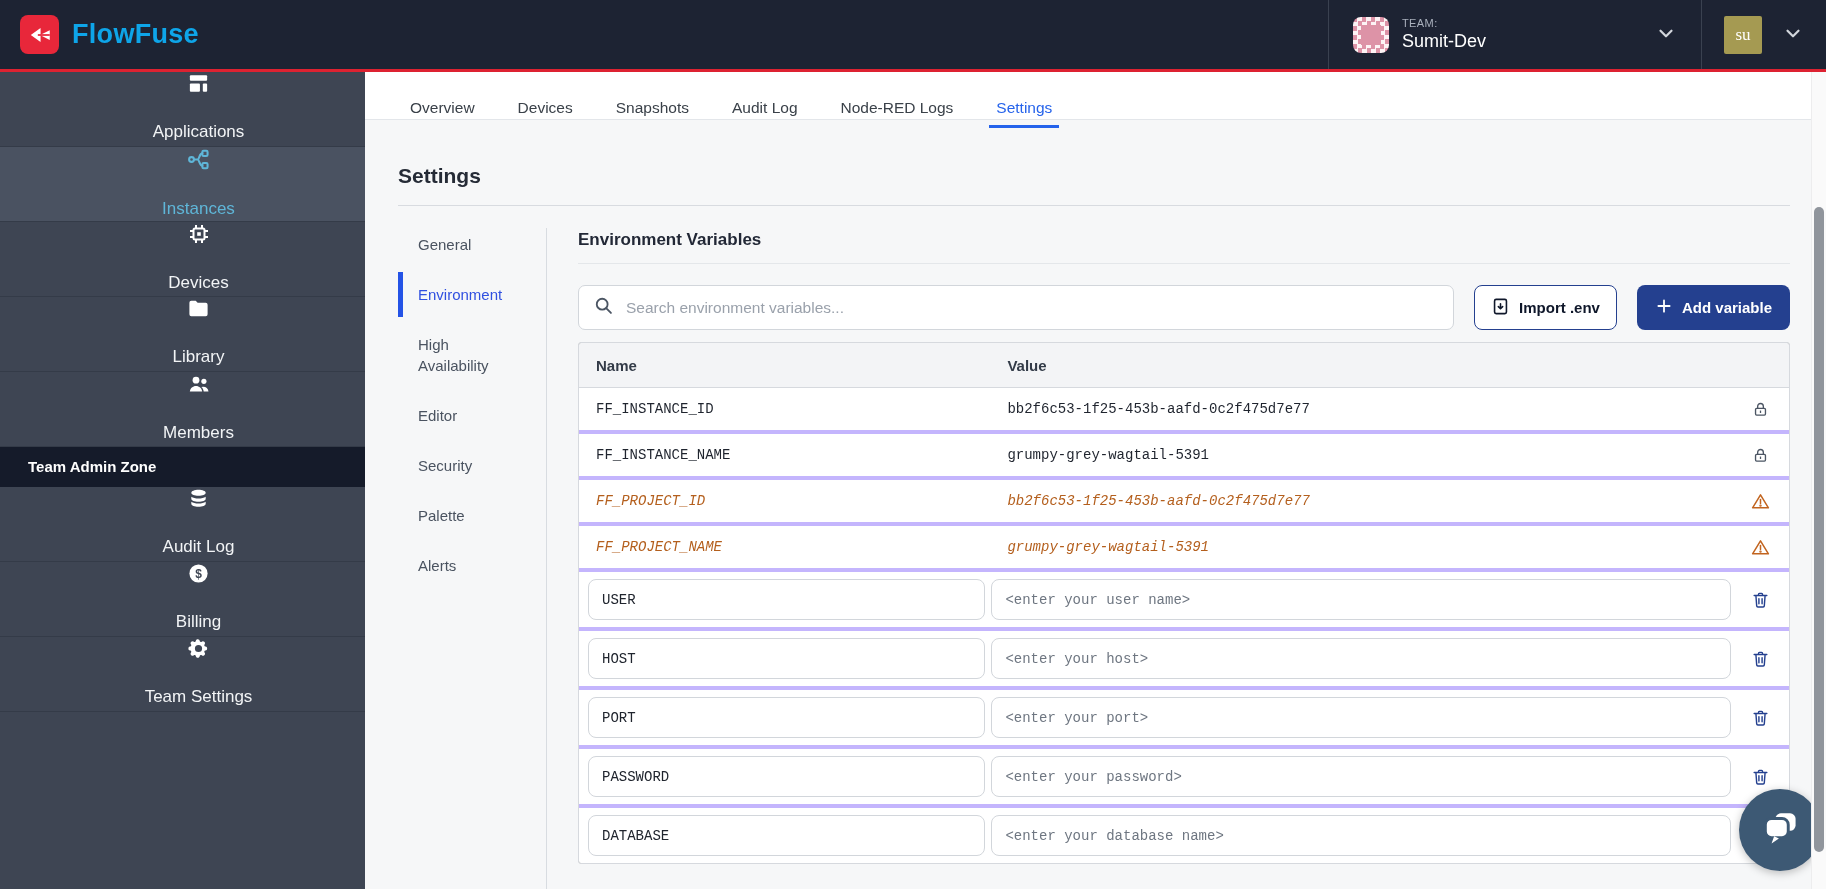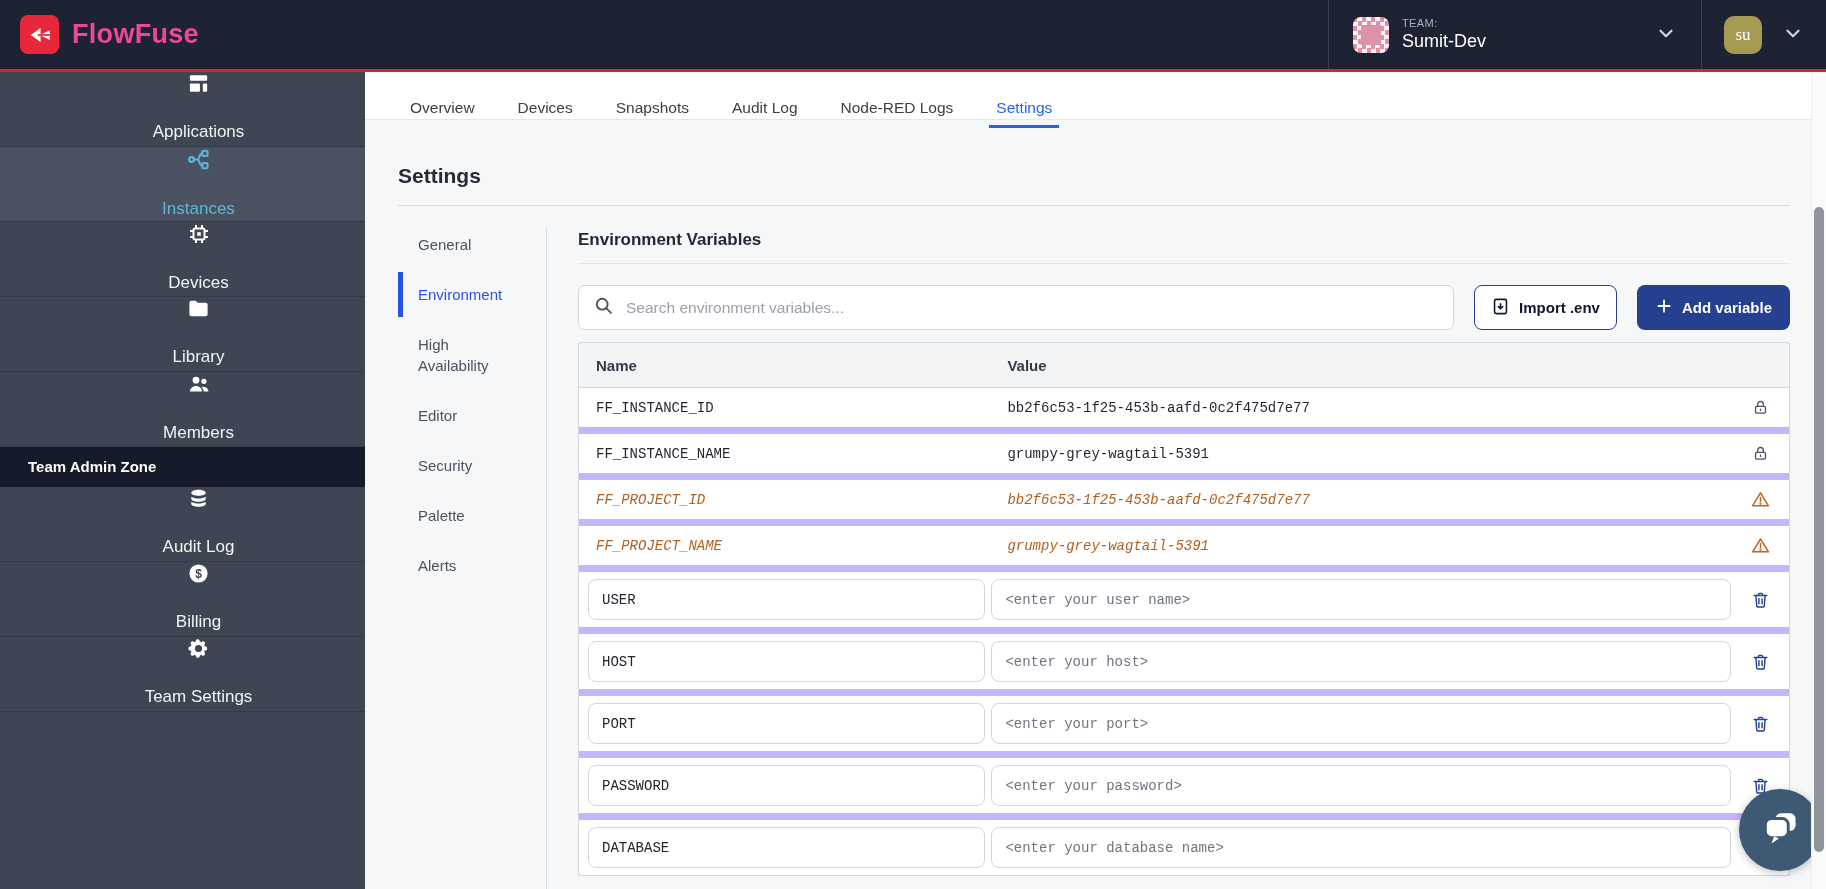--- a/index.html
+++ b/index.html
@@ -5,32 +5,32 @@
   * { margin:0; padding:0; box-sizing:border-box; }
   html,body { background:#fff; }
   body { font-family:"Liberation Sans","DejaVu Sans",sans-serif; }
   .app { position:relative; width:1826px; height:889px; overflow:hidden; background:#f6f7f8; }
 
   
   .topbar { height:69px; background:#1d2333; display:flex; align-items:center; padding-left:20px; }
   .red-line { height:3px; background:#dd2231; }
   .brand { display:flex; align-items:center; gap:13px; }
   .brand-icon { width:39px; height:39px; background:#e8273a; border-radius:8px; display:flex; align-items:center; justify-content:center; }
-  .brand-text { color:#ec4899; font-size:27px; font-weight:700; letter-spacing:.3px; }
+  .brand-text { color:#0ea5e9; font-size:27px; font-weight:700; letter-spacing:.3px; }
   .topbar-right { margin-left:auto; display:flex; align-items:stretch; height:100%; }
   .vdiv { width:1px; background:#3a4150; }
   .team-block { display:flex; align-items:center; gap:13px; padding:0 24px; width:372px; cursor:pointer; }
   .team-avatar { width:36px; height:36px; border-radius:8px;
     background-image:linear-gradient(#dd93a7,#dd93a7), conic-gradient(#fdf3f5 0 25%, #dd93a7 0 50%, #fdf3f5 0 75%, #dd93a7 0);
     background-size:20px 20px, 9px 9px; background-position:center, 0 0; background-repeat:no-repeat, repeat; }
   .team-label { color:#aab1bd; font-size:11px; letter-spacing:.4px; }
   .team-name { color:#fff; font-size:18px; margin-top:2px; }
   .chev { color:#d2d6dc; margin-left:auto; }
   .user-block { display:flex; align-items:center; gap:20px; padding:0 22px; cursor:pointer; }
-  .user-avatar { width:38px; height:38px; border-radius:10px; background:#a59a52; color:#fff; font-size:17px;
+  .user-avatar { width:38px; height:38px; border-radius:2px; background:#a59a52; color:#fff; font-size:17px;
     display:flex; align-items:center; justify-content:center; font-family:"Liberation Serif",serif; }
 
   
   .shell { display:flex; height:817px; }
   .sidebar { width:365px; flex-shrink:0; background:#3e4553; display:flex; flex-direction:column; }
   .side-item { height:75px; display:flex; align-items:center; gap:27px; padding-left:32px;
     border-bottom:1px solid #343b48; color:#f2f4f6; font-size:17px; cursor:pointer;flex-direction:column; }
   .side-item .sicon { width:26px; display:flex; justify-content:center; color:#fff; }
   .side-item.active { background:#4a5261; color:#5fb6d8; }
   .side-item.active .sicon { color:#5fb6d8; }
@@ -65,21 +65,21 @@
     font-family:"Liberation Sans","DejaVu Sans",sans-serif; }
   .search-box input::placeholder { color:#9aa1ab; }
   .btn { display:flex; align-items:center; gap:9px; border-radius:8px; font-size:15px; font-weight:700; cursor:pointer; }
   .btn-outline { padding:0 16px; border:1.5px solid #24408f; color:#0f172a; background:#fff; }
   .btn-primary { padding:0 18px; border:none; background:#24408f; color:#fff; }
 
   .env-table { margin-top:12px; background:#a3a3a3; border:1px solid #d6d9de; border-radius:3px; overflow:hidden; }
   .t-head, .t-row { display:grid; grid-template-columns:34% 1fr 58px; align-items:center; }
   .t-head { background:#f3f4f6; border-bottom:1px solid #d6d9de; height:45px; font-size:15px; font-weight:700; color:#333b48; }
   .t-head > div { padding-left:17px; }
-  .t-row { background:#fff; border-bottom:7px solid #c4b5fd; min-height:46px; }
+  .t-row { background:#fff; border-bottom:4px solid #c4b5fd; min-height:46px; }
   .t-row:last-child { border-bottom:none; }
   .mono { font-family:"Liberation Mono","DejaVu Sans Mono",monospace; }
   .cell-name, .cell-value { font-size:14px; color:#1f242e; padding-left:17px; }
   .t-row.deprecated .cell-name, .t-row.deprecated .cell-value { color:#b45f1d; font-style:italic; }
   .cell-icon { justify-self:center; display:flex; align-items:center; }
   .lock { color:#4b5563; } .warn { color:#c2641f; }
   .cell-input-name { padding:7px 5px 7px 9px; }
   .cell-input-value { padding:7px 0 7px 1px; }
   .env-input { width:100%; height:41px; border:1px solid #d2d6db; border-radius:8px; background:#fff;
     font-family:"Liberation Mono","DejaVu Sans Mono",monospace; font-size:14px; color:#20252e; padding:0 13px; outline:none; }

